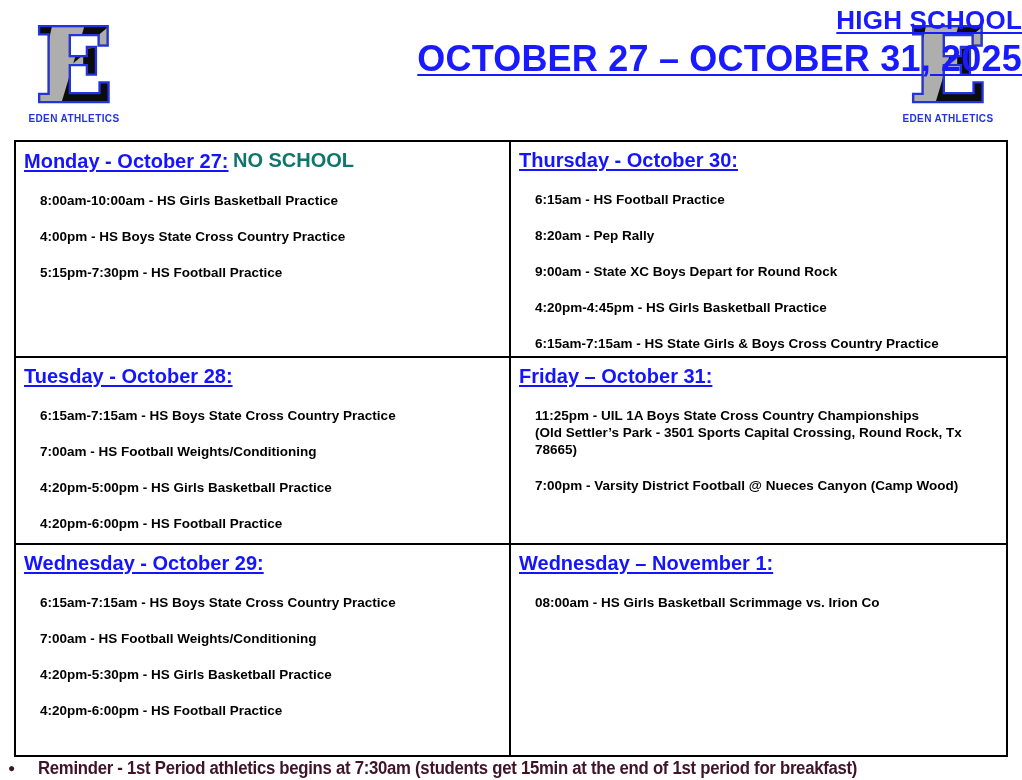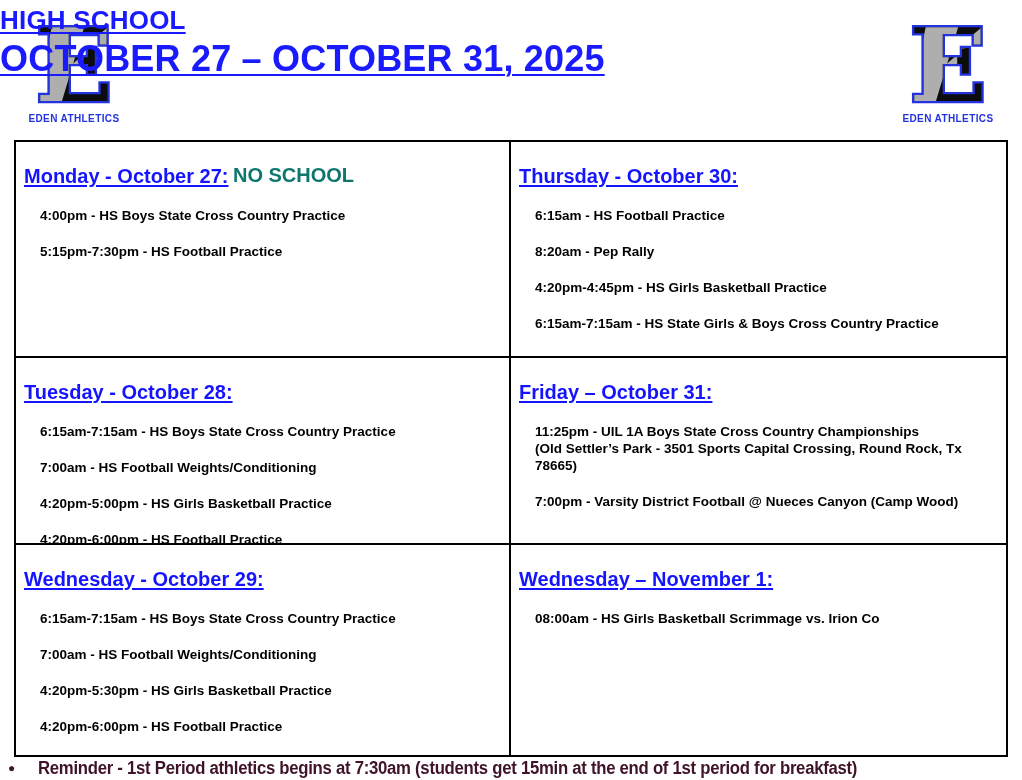--- a/index.html
+++ b/index.html
@@ -6,21 +6,21 @@
   html, body { background: #ffffff; }
   body {
     font-family: "Liberation Sans", "DejaVu Sans", sans-serif;
     width: 1022px; height: 780px; overflow: hidden;
   }
   .page { position: relative; width: 1022px; height: 780px; background: #fff; }
 
   
   .title-block {
     position: absolute; top: 3px; left: 0; width: 100%;
-    text-align: left; color: #1a1aff; font-weight: bold;
+    text-align: right; color: #1a1aff; font-weight: bold;
   }
   .title-line1 {
     font-size: 26px; line-height: 34px;
     text-decoration: underline; text-decoration-thickness: 2px; text-underline-offset: 3px;
     letter-spacing: 0.2px;
   }
   .title-line2 {
     font-size: 36px; line-height: 38px; margin-top: 3px;
     text-decoration: underline; text-decoration-thickness: 2px; text-underline-offset: 3px;
     letter-spacing: 0.2px;
@@ -47,21 +47,21 @@
     border: 2px solid #000;
     background: #fff;
   }
   .cell { padding: 7px 10px 4px 8px; border-right: 2px solid #000; border-bottom: 2px solid #000; overflow: hidden; }
   .cell:nth-child(even) { border-right: none; }
   .cell:nth-child(5), .cell:nth-child(6) { border-bottom: none; }
 
   .day-heading {
     display: inline-block;
     color: #1414ff; font-weight: bold; font-size: 20px; line-height: 23px;
-    text-decoration: underline; text-decoration-thickness: 2px; text-underline-offset: 2px; margin-top: 16px;
+    text-decoration: underline; text-decoration-thickness: 2px; text-underline-offset: 2px;
   }
   .note {
     color: #0f766e; font-weight: bold; font-size: 20px;
     vertical-align: 1px;
   }
   .event {
     margin: 19px 0 0 16px;
     color: #000; font-weight: bold; font-size: 13.5px; line-height: 17px;
     white-space: pre-line;
   }
@@ -121,30 +121,32 @@
     <div class="title-line2">OCTOBER 27 – OCTOBER 31, 2025</div>
   </div>
 
   <div class="schedule-table">
 
     <div class="cell">
       <div>
         <span class="day-heading">Monday - October 27:</span>
         <span class="note">NO SCHOOL</span>
       </div>
+      <div class="event">8:00am-10:00am - HS Girls Basketball Practice</div>
       <div class="event">4:00pm - HS Boys State Cross Country Practice</div>
       <div class="event">5:15pm-7:30pm - HS Football Practice</div>
     </div>
 
     <div class="cell cell-tight-first">
       <div>
         <span class="day-heading">Thursday - October 30:</span>
       </div>
       <div class="event">6:15am - HS Football Practice</div>
       <div class="event">8:20am - Pep Rally</div>
+      <div class="event">9:00am - State XC Boys Depart for Round Rock</div>
       <div class="event">4:20pm-4:45pm - HS Girls Basketball Practice</div>
       <div class="event">6:15am-7:15am - HS State Girls &amp; Boys Cross Country Practice</div>
     </div>
 
     <div class="cell">
       <div>
         <span class="day-heading">Tuesday - October 28:</span>
       </div>
       <div class="event">6:15am-7:15am - HS Boys State Cross Country Practice</div>
       <div class="event">7:00am - HS Football Weights/Conditioning</div>

